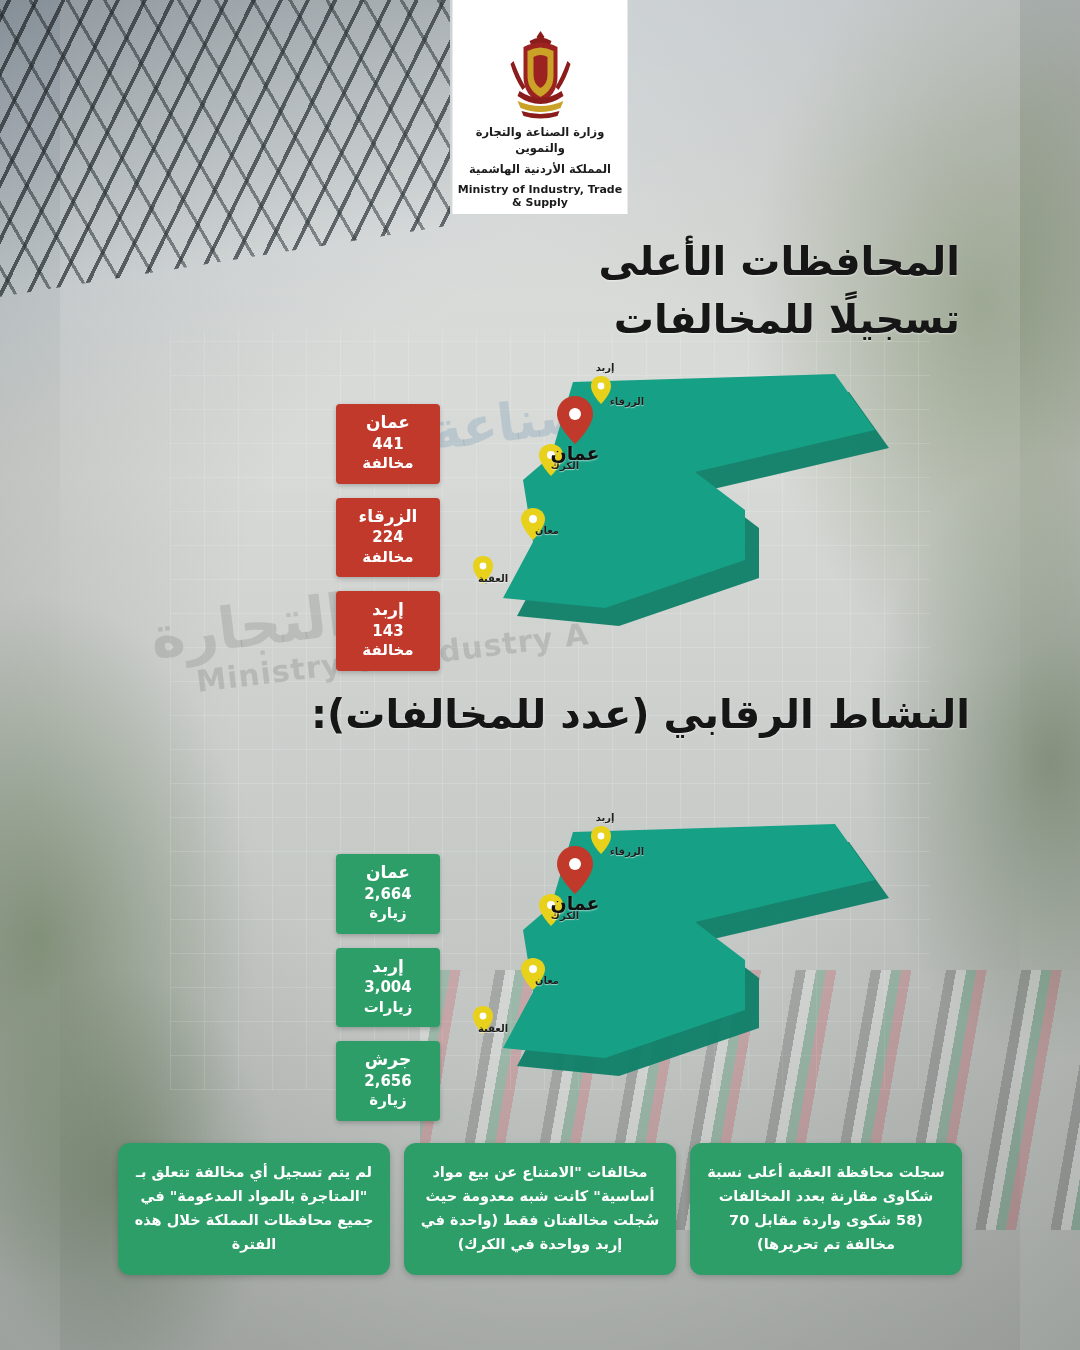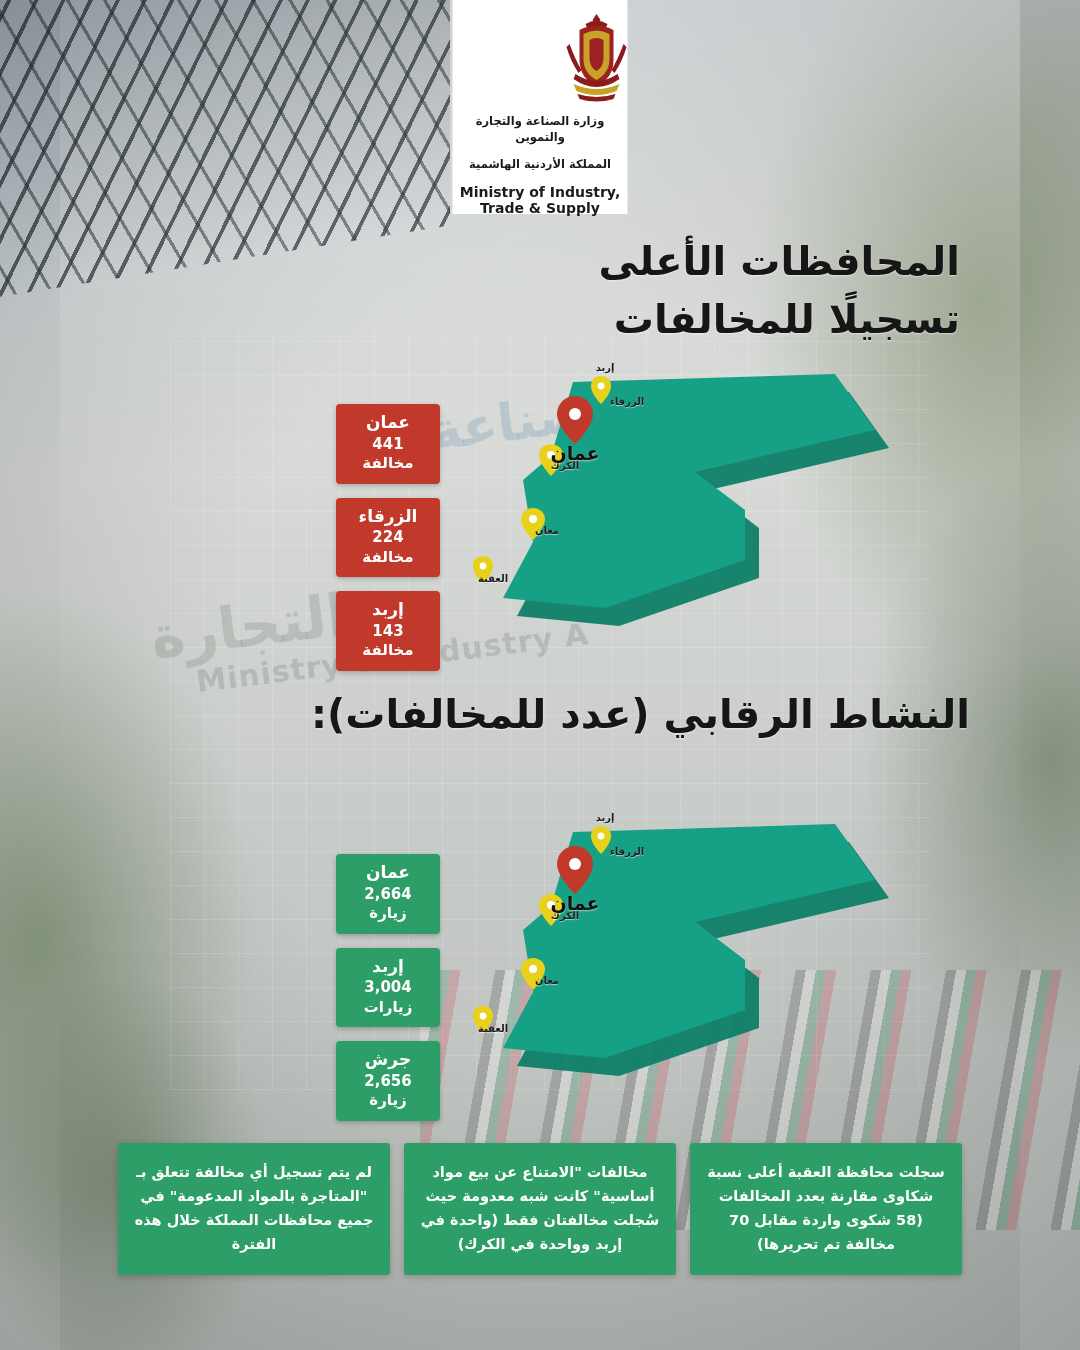--- a/index.html
+++ b/index.html
@@ -100,37 +100,36 @@
 
   
   .page { position: relative; z-index: 2; width: 1080px; height: 1350px; }
 
   
   .logo-card {
     position: absolute; left: 50%; transform: translateX(-50%);
     top: 0; width: 175px; height: 214px;
     background: #ffffff;
     display: flex; flex-direction: column;
-    justify-content: flex-start;
-    padding-top: 10px;
-    gap: 6px;
+    align-items: center; justify-content: flex-start;
+    padding-top: 27px;
   }
   .crest {
     width: 62px; height: 92px;
     position: relative;
   }
   .crest svg { display:block; }
   .logo-ar {
     margin-top: 6px;
     font-size: 11.5px; line-height: 1.35;
     color: #1b1b1b; text-align: center; font-weight: 700;
   }
   .logo-en {
     margin-top: 5px;
-    font-size: 14px; color: #1b1b1b; text-align: center;
+    font-size: 11px; color: #1b1b1b; text-align: center;
     direction: ltr; font-weight: 600;
   }
 
   
   .heading {
     position: absolute;
     right: 120px;
     text-align: right;
     color: #161616;
     font-weight: 800;
@@ -185,21 +184,21 @@
   
   .notes {
     position: absolute; left: 0; right: 0; bottom: 75px;
     display: flex; justify-content: center; gap: 14px;
     padding: 0 118px;
   }
   .note {
     flex: 1 1 0;
     background: #2e9e68;
     color: #ffffff;
-    border-radius: 3px;
+    border-radius: 12px;
     padding: 18px 14px;
     font-size: 14.5px;
     line-height: 1.65;
     font-weight: 700;
     text-align: center;
     min-height: 120px;
     display: flex; align-items: center; justify-content: center;
     box-shadow: 0 2px 6px rgba(0,0,0,0.2);
   }
 </style>

